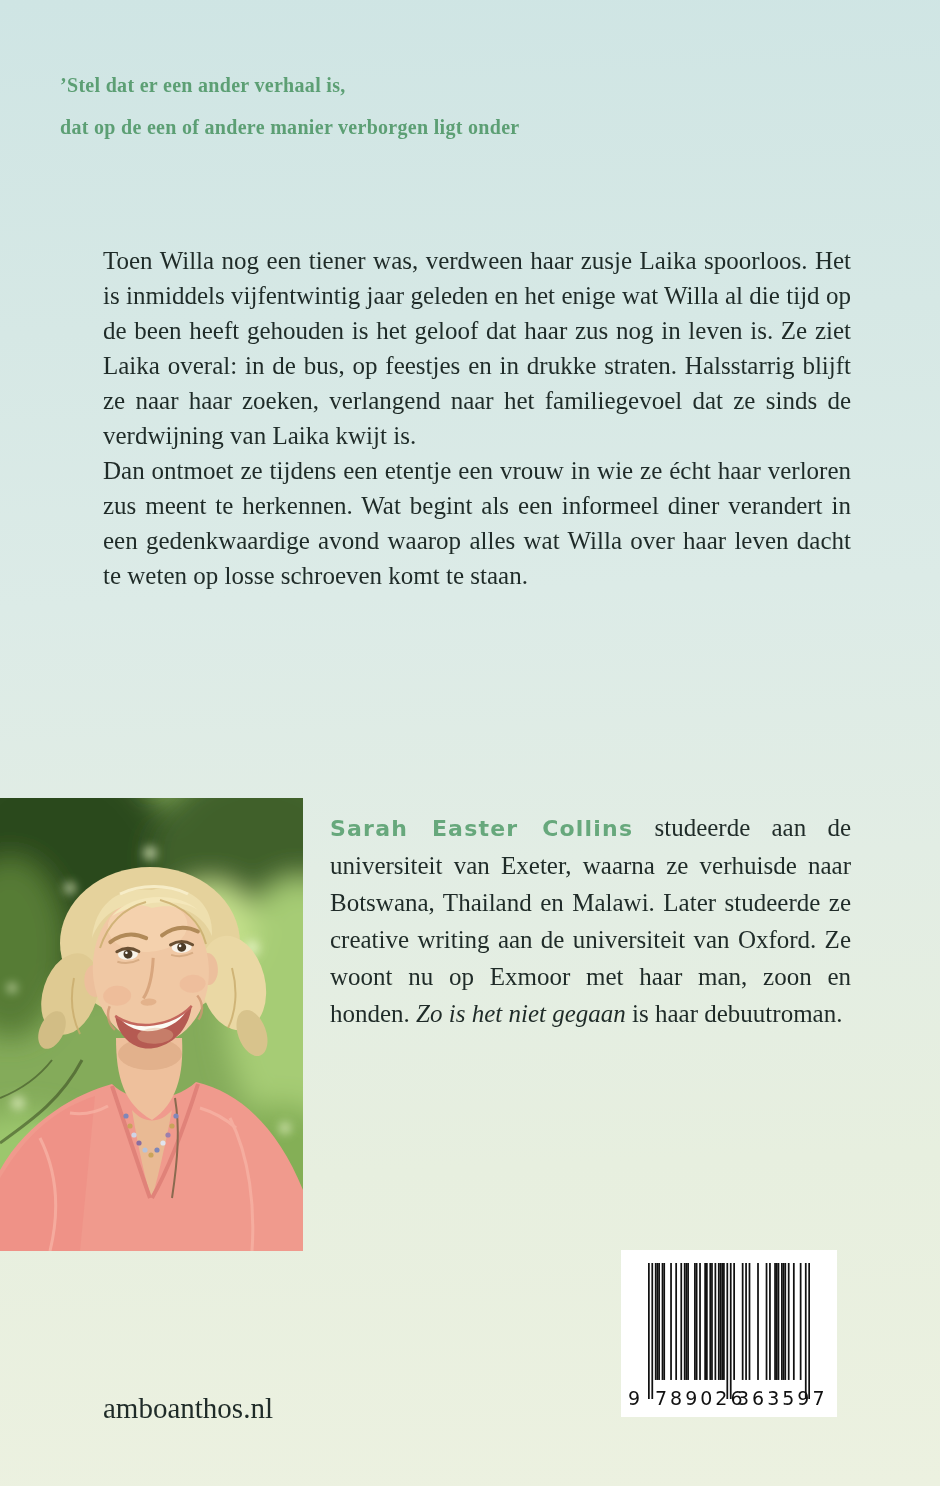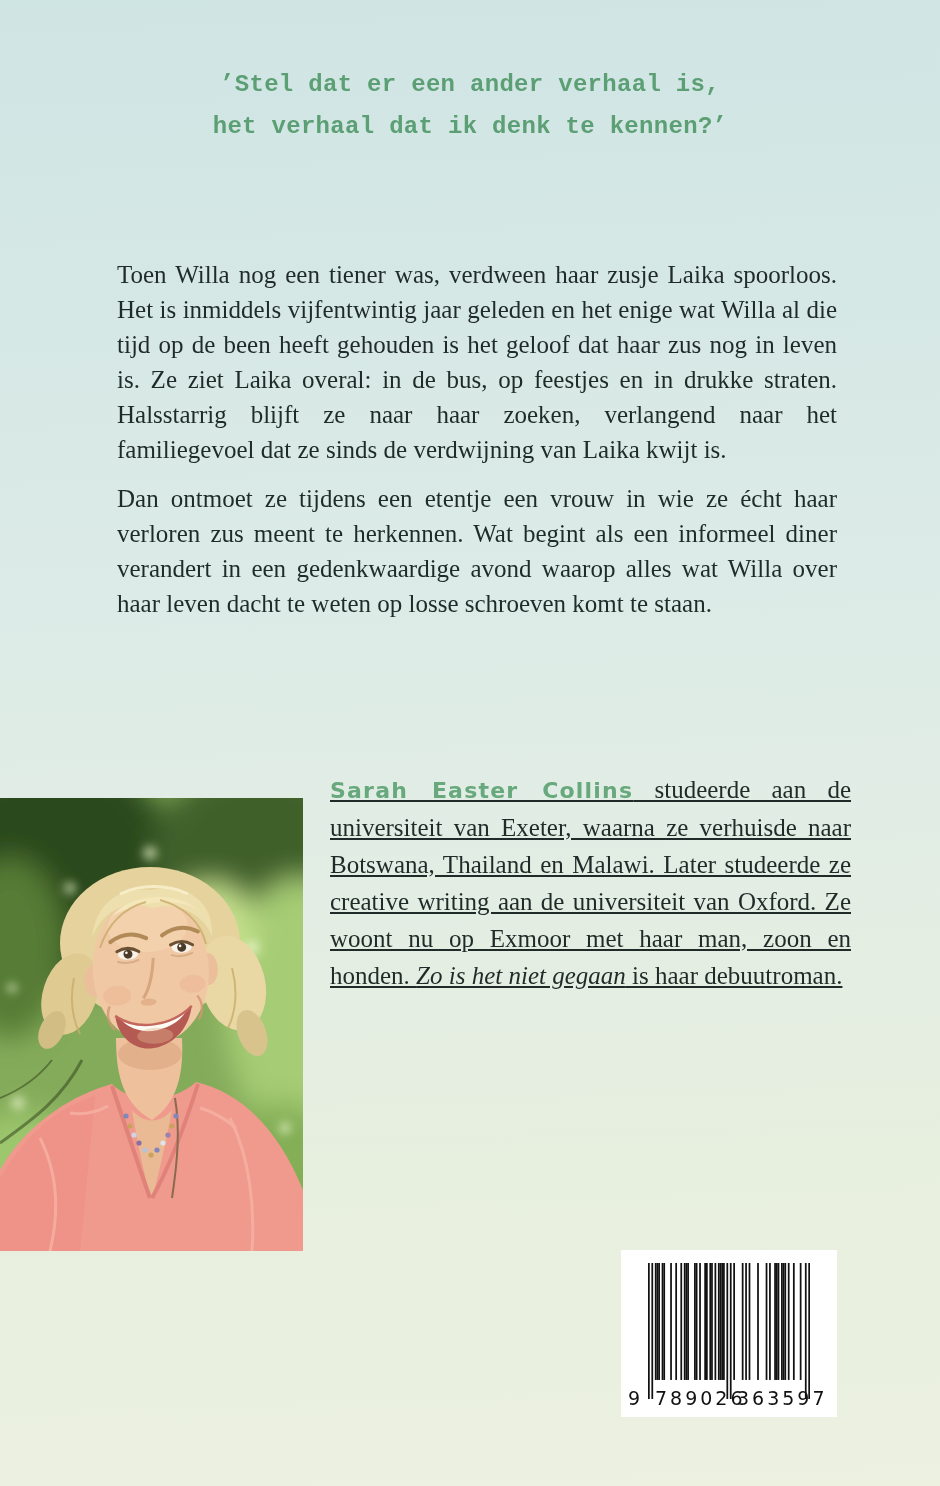--- a/index.html
+++ b/index.html
@@ -4,32 +4,32 @@
 <style>
   html,body { margin:0; padding:0; background:#9aa49c; }
   .page {
     position:relative; width:940px; height:1486px; margin:0 auto; overflow:hidden;
     background:linear-gradient(178deg,#cfe5e4 0%, #d6e8e5 22%, #dcebe7 40%,
                #e2ede4 58%, #e7efdf 78%, #ecf1e0 100%);
     font-family:"Liberation Serif", serif; color:#1f2b28;
   }
   .quote {
     position:absolute; top:64px; left:60px; right:60px;
-    text-align:center; font-family:Liberation Mono, monospace; font-weight:bold;
-    font-size:24px; line-height:42px; letter-spacing:0.3px; color:#5c9f74;
+    font-family:Liberation Serif, serif; font-weight:bold;
+    font-size:20px; line-height:42px; letter-spacing:0.3px; color:#5c9f74;
   }
   .synopsis {
     position:absolute; top:243px; left:103px; width:748px;
     font-size:25px; line-height:35px; text-align:justify;
   }
-  .synopsis p { margin:14px; }
+  .synopsis p { margin:0; }
   .synopsis p.spaced { margin-top:36px; }
   .bio {
-    position:absolute; top:771px; left:330px; width:521px;
-    font-size:25px; line-height:37px; text-align:justify;text-decoration:underline;
+    position:absolute; top:809px; left:330px; width:521px;
+    font-size:25px; line-height:37px; text-align:justify;
   }
   .author-name {
     font-family:"DejaVu Sans", sans-serif; font-weight:bold;
     font-size:22px; letter-spacing:1.2px; color:#67a87c;
   }
   .author-photo { position:absolute; top:798px; left:0; width:303px; height:453px; }
   .author-photo svg { display:block; }
   .barcode {
     position:absolute; left:621px; top:1250px; width:216px; height:167px;
     background:#ffffff;
@@ -49,21 +49,21 @@
   }
   i { font-style:italic; }
 </style>
 </head>
 <body>
 
 <div class="page">
 
   <div class="quote">
     <div>’Stel dat er een ander verhaal is,</div>
-    <div>het verhaal dat ik denk te kennen?’</div>
+    <div>dat op de een of andere manier verborgen ligt onder</div>
   </div>
 
   <div class="synopsis">
     <p>Toen Willa nog een tiener was, verdween haar zusje Laika spoorloos. Het is inmiddels vijfentwintig jaar geleden en het enige wat Willa al die tijd op de been heeft gehouden is het geloof dat haar zus nog in leven is. Ze ziet Laika overal: in de bus, op feestjes en in drukke straten. Halsstarrig blijft ze naar haar zoeken, verlangend naar het familiegevoel dat ze sinds de verdwijning van Laika kwijt is.</p>
     <p>Dan ontmoet ze tijdens een etentje een vrouw in wie ze écht haar verloren zus meent te herkennen. Wat begint als een informeel diner verandert in een gedenkwaardige avond waarop alles wat Willa over haar leven dacht te weten op losse schroeven komt te staan.</p>
   </div>
 
   <div class="author-photo">
     <svg width="303" height="453" viewBox="0 0 303 453">
       <defs>
@@ -238,14 +238,15 @@
         <rect x="92" y="0" width="1.02" height="50" fill="#111"></rect>
         <rect x="94" y="0" width="1.02" height="50" fill="#111"></rect>
       </svg>
     <div class="bc-digits">
       <span class="bc-first">9</span>
       <span class="bc-left">789026</span>
       <span class="bc-right">363597</span>
     </div>
   </div>
 
+  <div class="website">amboanthos.nl</div>
 
 </div>
 
 </body></html>

